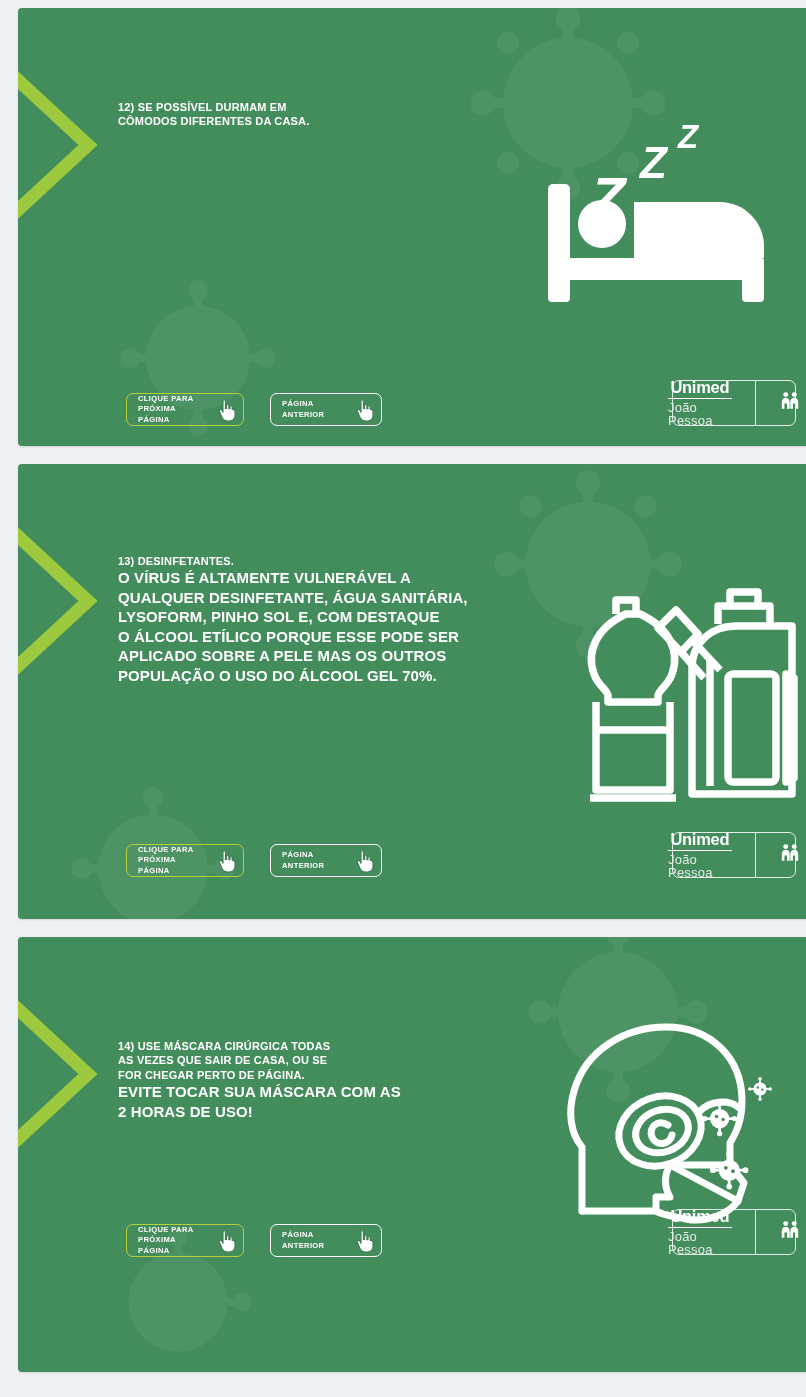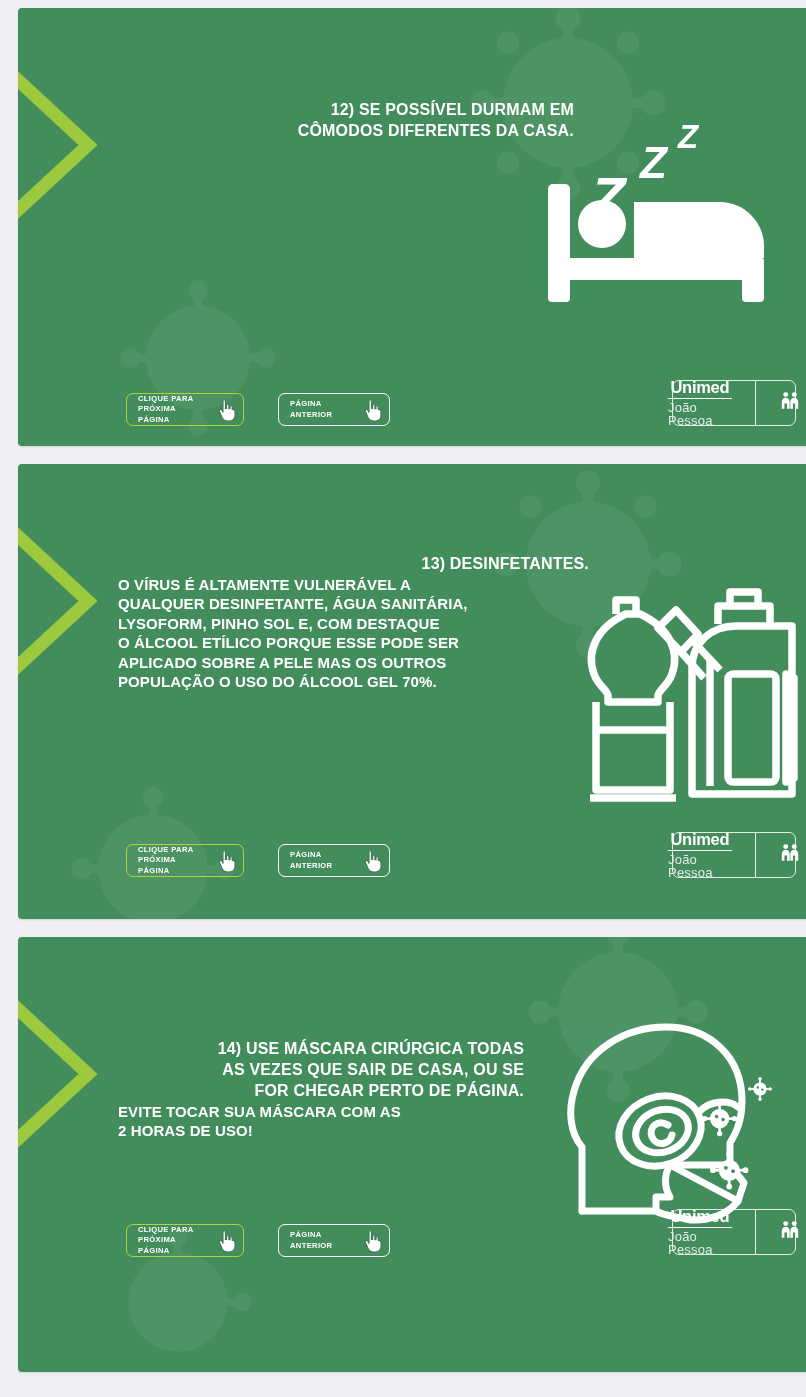--- a/index.html
+++ b/index.html
@@ -54,45 +54,44 @@
   .chevron svg { display: block; }
 
   
   .copy {
     position: absolute;
     left: 100px;
     right: 250px;
     color: #ffffff;
   }
   .headline {
-    font-size: 16px;
+    font-size: 11px;
     font-weight: 700;
     line-height: 1.31;
     letter-spacing: .18px;
-    text-align: right;
   }
   .headline .lead { display: block; }
   .body {
     font-size: 15px;
     font-weight: 600;
     line-height: 1.30;
     letter-spacing: .1px;
   }
   .body .ln { display: block; }
   .gap { margin-top: 0; }
 
   
   .art { position: absolute; pointer-events: none; }
   .art svg { display: block; }
 
   
   .nav {
     position: absolute;
     display: flex;
-    gap: 34px;
+    gap: 26px;
     align-items: center;
   }
   .navbtn {
     position: relative;
     border-radius: 7px;
     height: 33px;
     display: flex;
     align-items: center;
     padding: 0 34px 0 11px;
     cursor: pointer;
@@ -125,21 +124,20 @@
     border: 1.4px solid rgba(255,255,255,.85);
     border-radius: 7px;
     display: flex;
     align-items: center;
     justify-content: center;
   }
   .logo-inner {
     display: flex;
     align-items: center;
     gap: 16px;
-    justify-content: flex-end;
   }
   .logo-word {
     display: flex;
     flex-direction: column;
     align-items: center;
     padding-right: 7px;
   }
   .logo-name {
     color: #ffffff;
     font-size: 16.5px;

